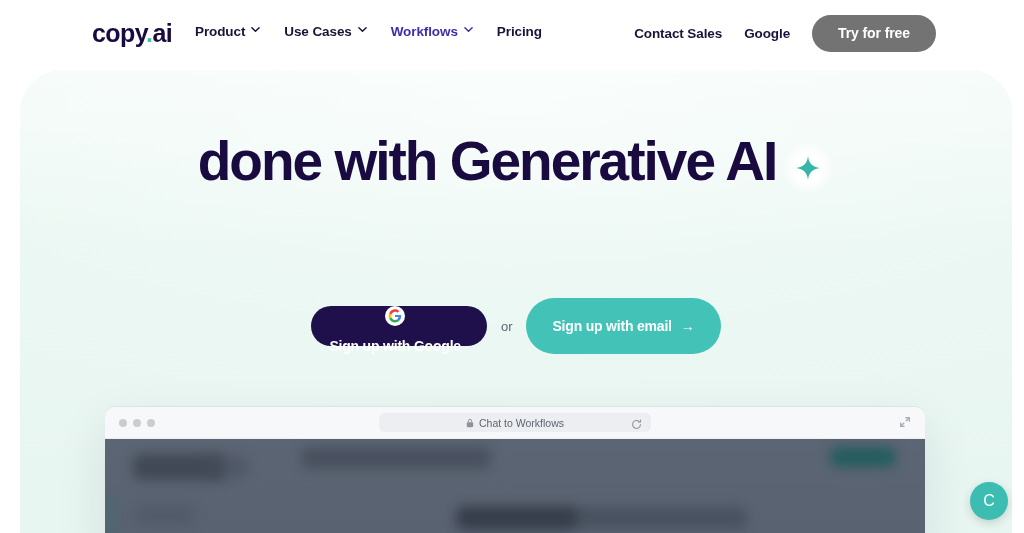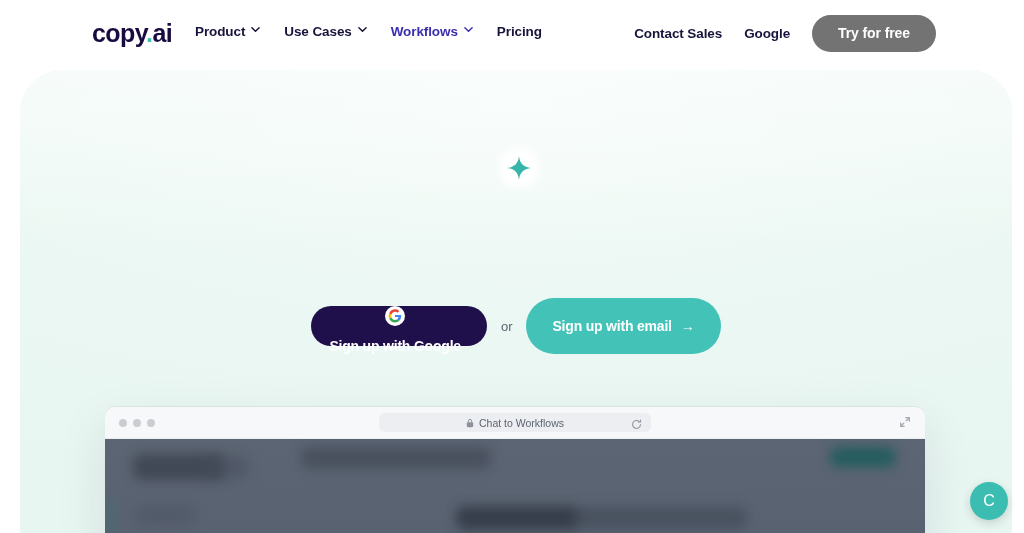--- a/index.html
+++ b/index.html
@@ -225,21 +225,21 @@
       <span class="nav-link">Google</span>
       <button class="btn-try">Try for free</button>
     </div>
 
   </div>
 
   <div class="hero">
     <div class="hero-sheen"></div>
 
     <h1 class="headline">
-      <span class="line"><span class="sparkle-wrap">
+      <span class="line"><span>done with Generative AI</span><span class="sparkle-wrap">
           <span class="sparkle-glow"></span>
           <svg width="24" height="24" viewBox="0 0 24 24" aria-hidden="true">
             <path d="M12 0 C12.7 7.4 16.6 11.3 24 12 C16.6 12.7 12.7 16.6 12 24 C11.3 16.6 7.4 12.7 0 12 C7.4 11.3 11.3 7.4 12 0 Z" fill="#37b5a9"></path>
           </svg>
         </span></span>
     </h1>
 
     <div class="cta-row">
 
       <button class="btn-google">

